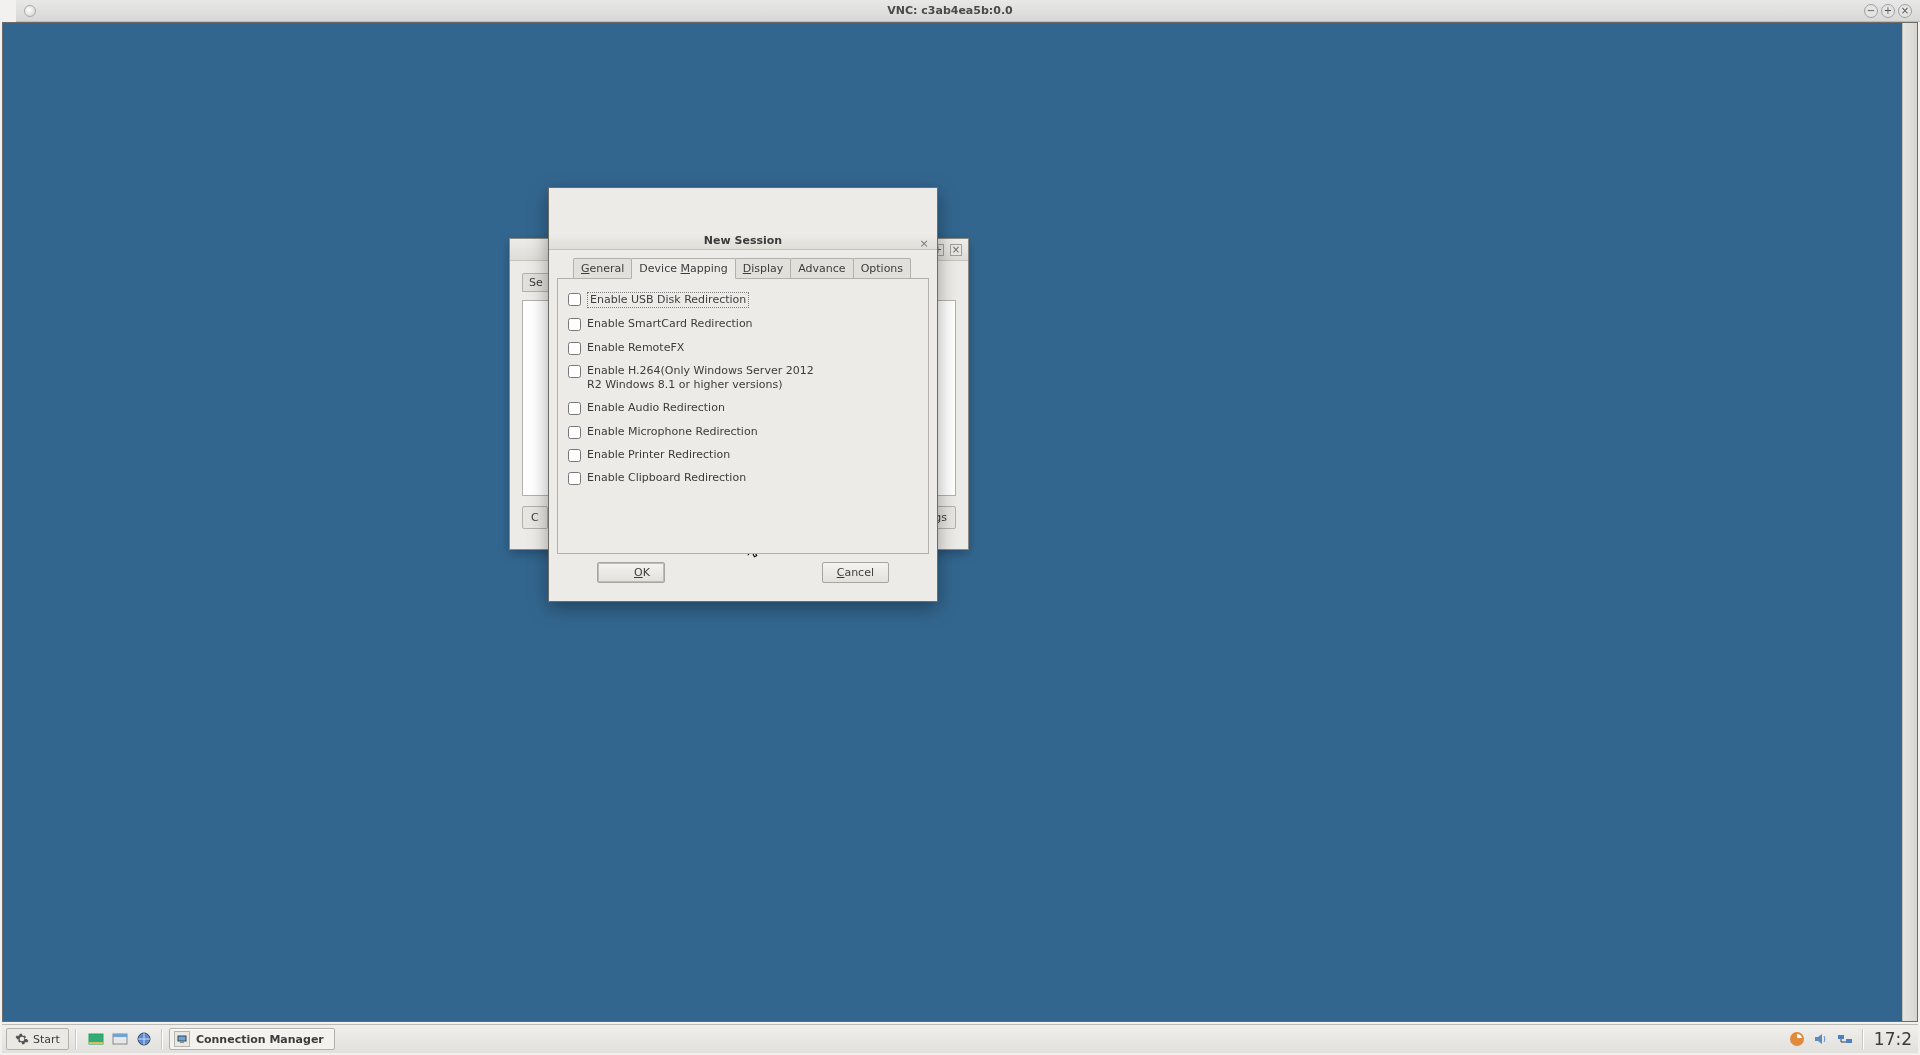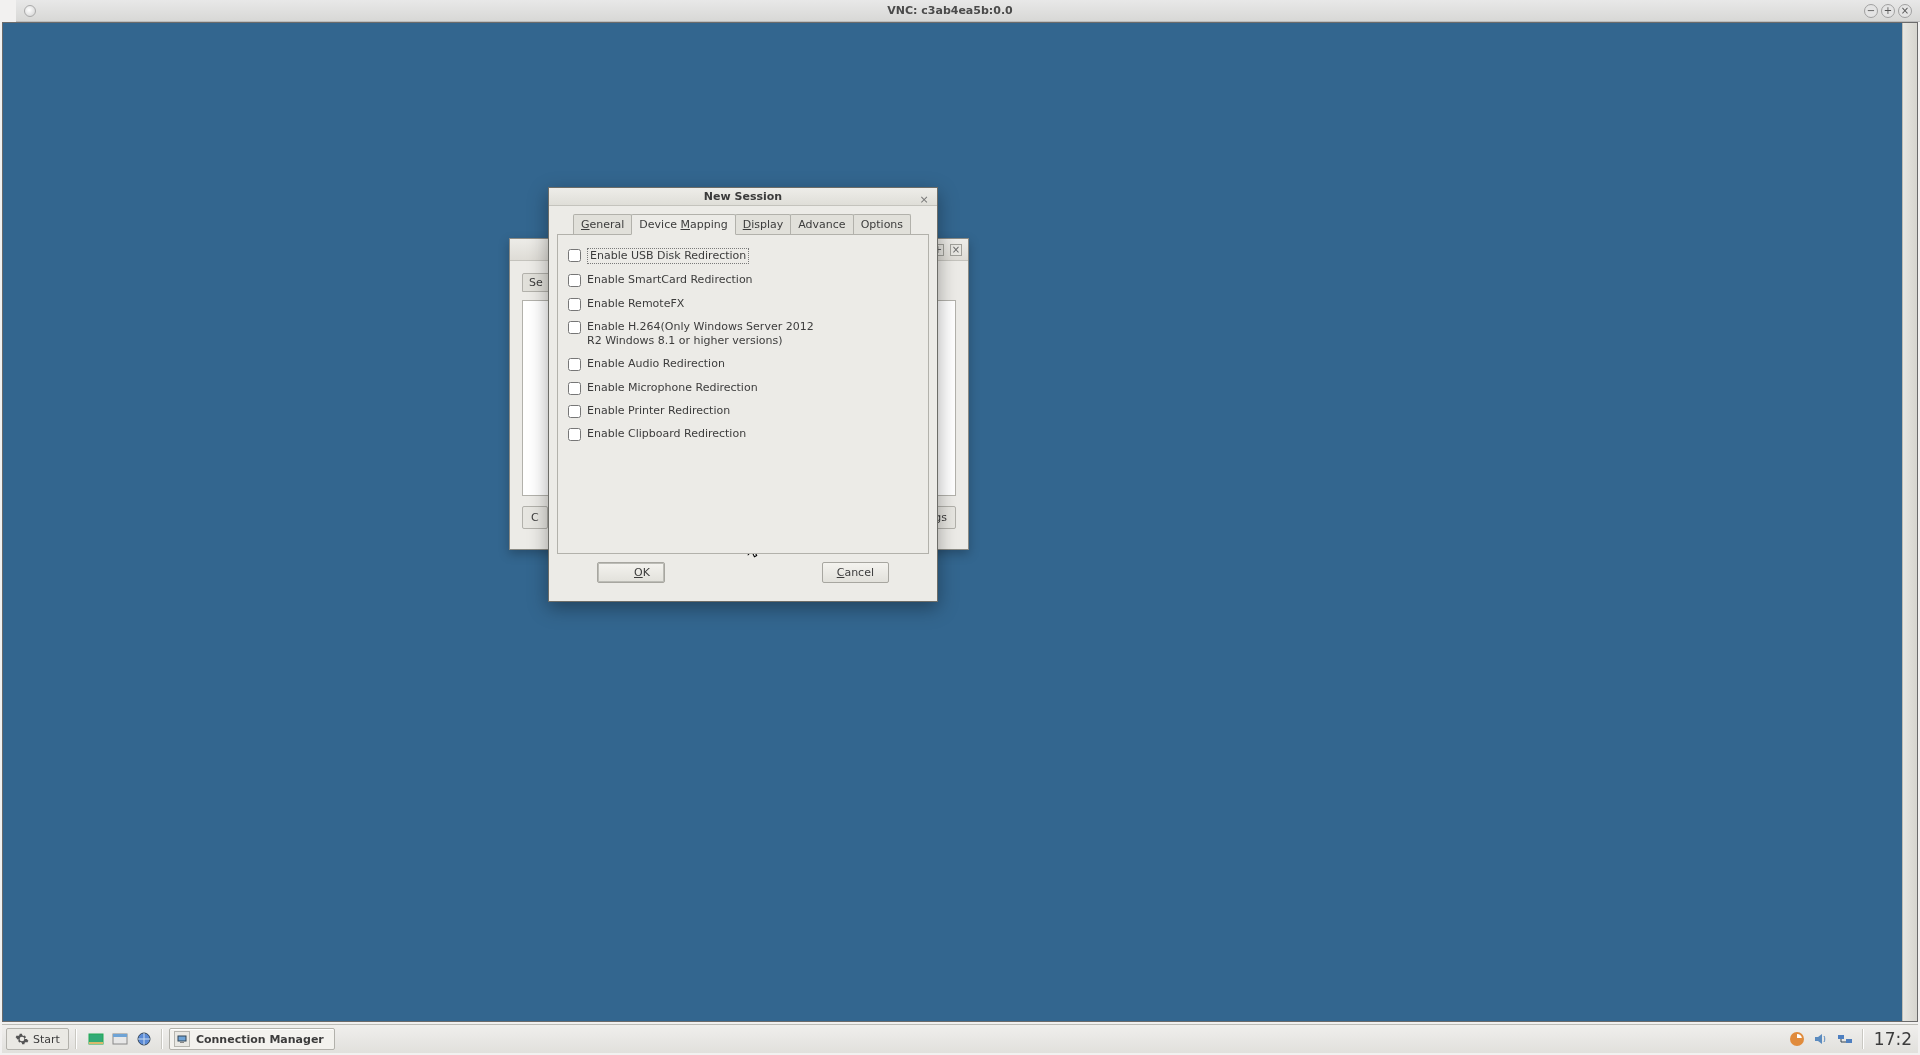--- a/index.html
+++ b/index.html
@@ -66,21 +66,21 @@
   width: 390px; height: 415px;
   background: #ecebe7;
   border: 1px solid #6d6d68;
   box-shadow: 0 6px 18px rgba(0,0,0,.35);
   display: flex; flex-direction: column;
 }
 .dialog-titlebar {
   height: 18px;
   background: linear-gradient(#eeede9,#dfded8);
   border-bottom: 1px solid #c4c3bd;
-  display: flex; align-items: center; position: relative;
+  display: flex; align-items: center; position: relative; margin-top: 44px;
 }
 .dialog-titlebar .dtitle { flex:1; text-align:center; font-weight:bold; color:#3b3b3b;}
 .dialog-titlebar .dclose {
   position:absolute; right:6px; top:4px;
   width:14px; height:14px; display:flex; align-items:center; justify-content:center;
   color:#777; cursor:pointer;
 }
 .dialog-content { padding: 8px 8px 6px; flex:1; display:flex; flex-direction:column;}
 .tabs { display:flex; gap:0; padding-left:16px;}
 .tab {

